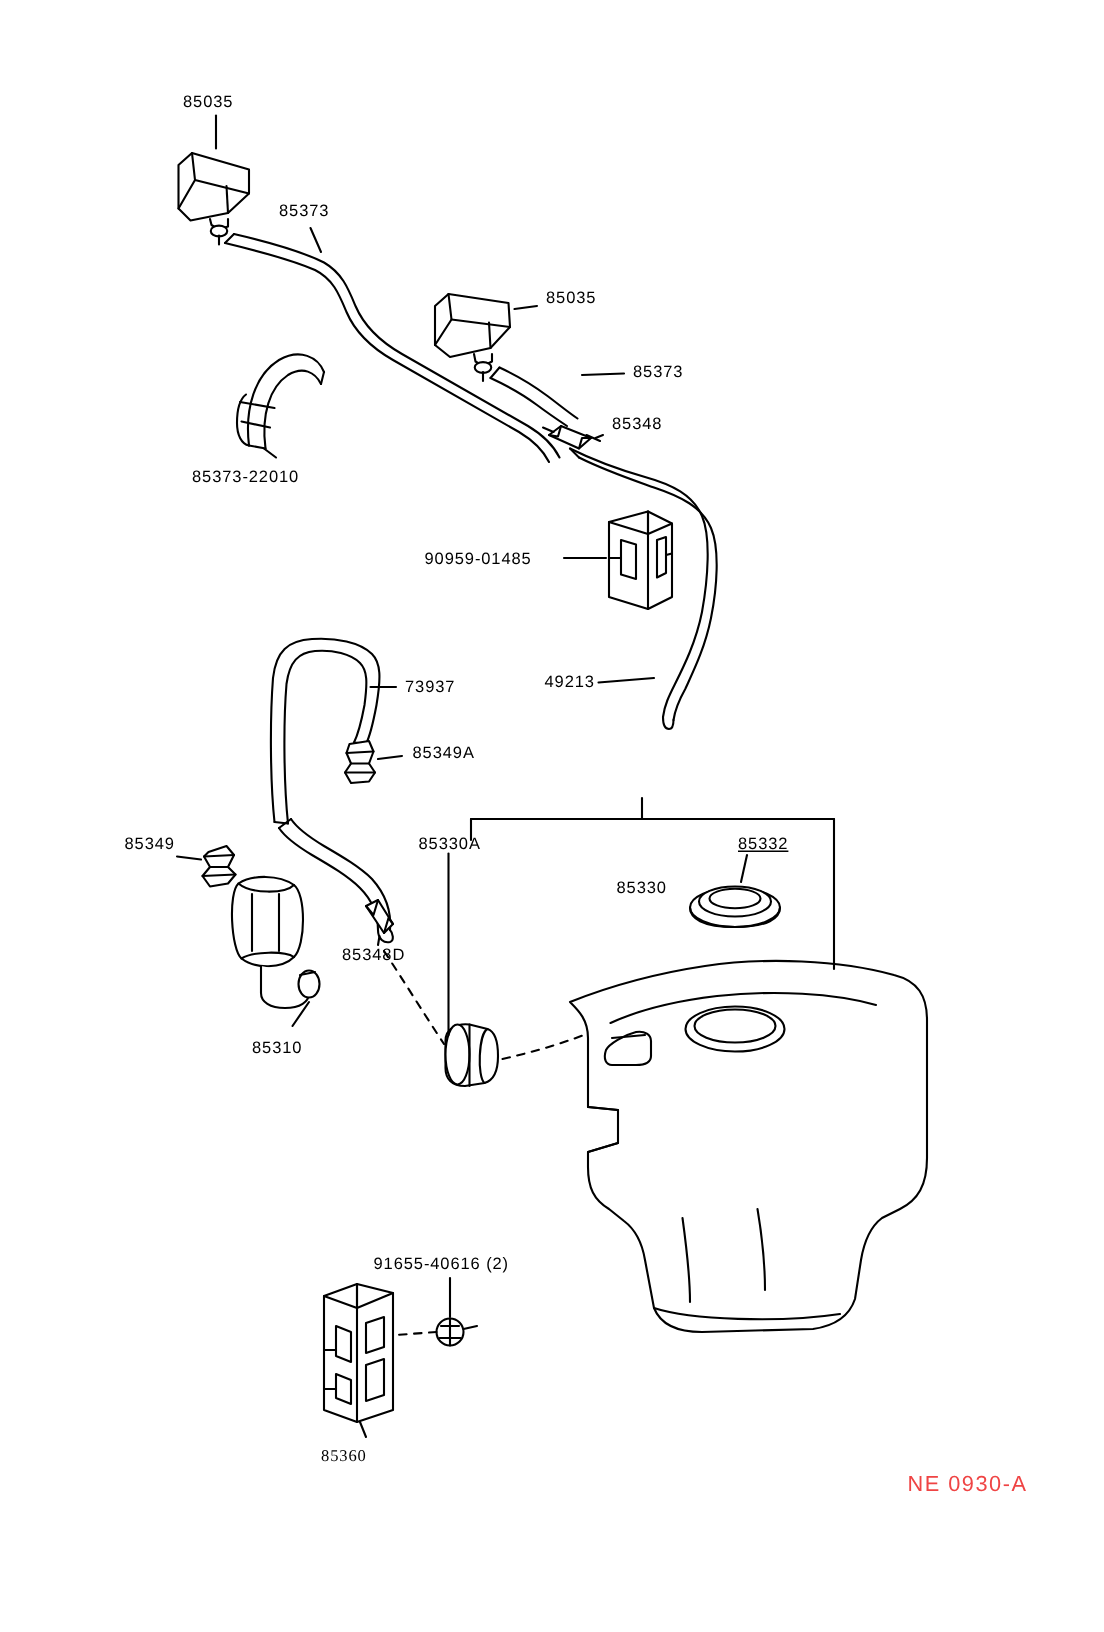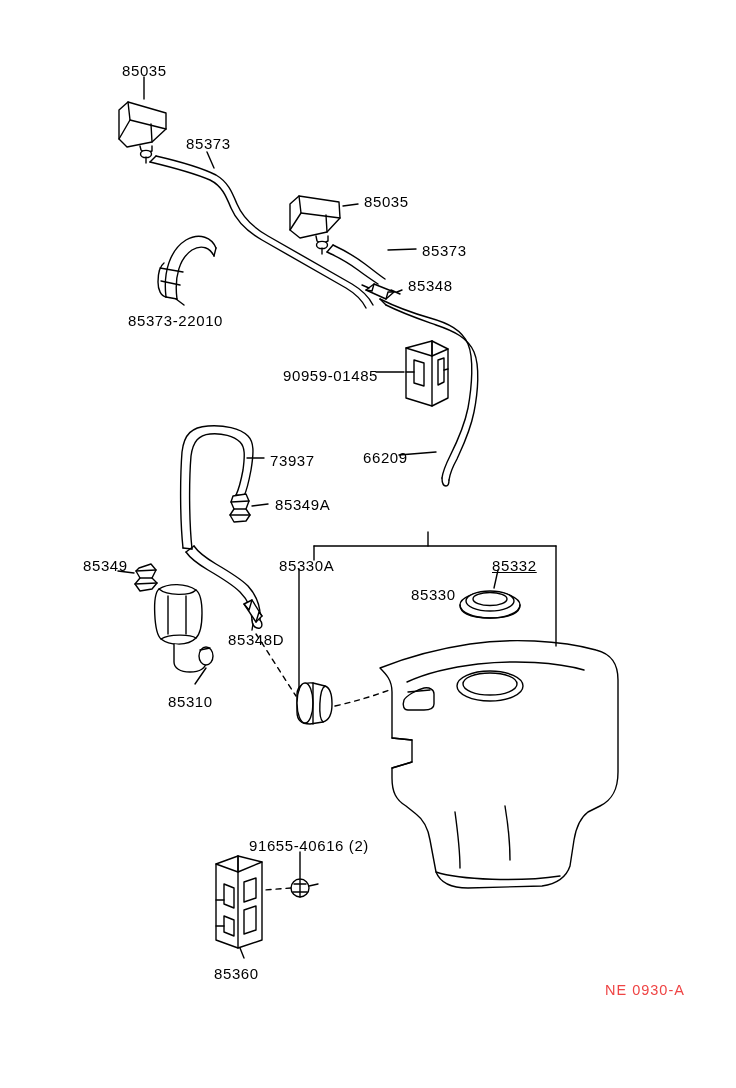--- a/index.html
+++ b/index.html
@@ -22,21 +22,21 @@
   }
   svg.diagram {
     position: absolute;
     left: 0; top: 0;
     width: 736px;
     height: 1088px;
   }
   .callout-label {
     position: absolute;
     font-family: "Liberation Sans", sans-serif;
-    font-size: 15px;
+    font-size: 11px;
     letter-spacing: 0.6px;
     color: #000000;
     white-space: nowrap;
     line-height: 1;
   }
   .figure-code {
     position: absolute;
     font-family: "Liberation Sans", sans-serif;
     font-size: 14.5px;
     letter-spacing: 1px;
@@ -249,26 +249,26 @@
   </svg>
 
   <div class="callout-label" style="left:122px; top:63px;">85035</div>
   <div class="callout-label" style="left:186px; top:136px;">85373</div>
   <div class="callout-label" style="left:364px; top:194px;">85035</div>
   <div class="callout-label" style="left:422px; top:243px;">85373</div>
   <div class="callout-label" style="left:408px; top:278px;">85348</div>
   <div class="callout-label" style="left:128px; top:313px;">85373-22010</div>
   <div class="callout-label" style="left:283px; top:368px;">90959-01485</div>
   <div class="callout-label" style="left:270px; top:453px;">73937</div>
-  <div class="callout-label" style="left:363px; top:450px;">66209</div>
+  <div class="callout-label" style="left:363px; top:450px;">49213</div>
   <div class="callout-label" style="left:275px; top:497px;">85349A</div>
   <div class="callout-label" style="left:83px; top:558px;">85349</div>
   <div class="callout-label" style="left:411px; top:555px;margin-top:32px;">85330</div>
   <div class="callout-label" style="left:279px; top:558px;">85330A</div>
   <div class="callout-label" style="left:492px; top:558px;text-decoration:underline;">85332</div>
   <div class="callout-label" style="left:228px; top:632px;">85348D</div>
   <div class="callout-label" style="left:168px; top:694px;">85310</div>
   <div class="callout-label" style="left:249px; top:838px;">91655-40616 (2)</div>
-  <div class="callout-label" style="left:214px; top:966px;">85360</div>
+  <div class="callout-label" style="left:214px; top:966px;font-family:Liberation Serif, serif;">85360</div>
 
   <div class="figure-code" style="left:605px; top:982px;">NE 0930-A</div>
 
 </div>
 
 </body></html>

